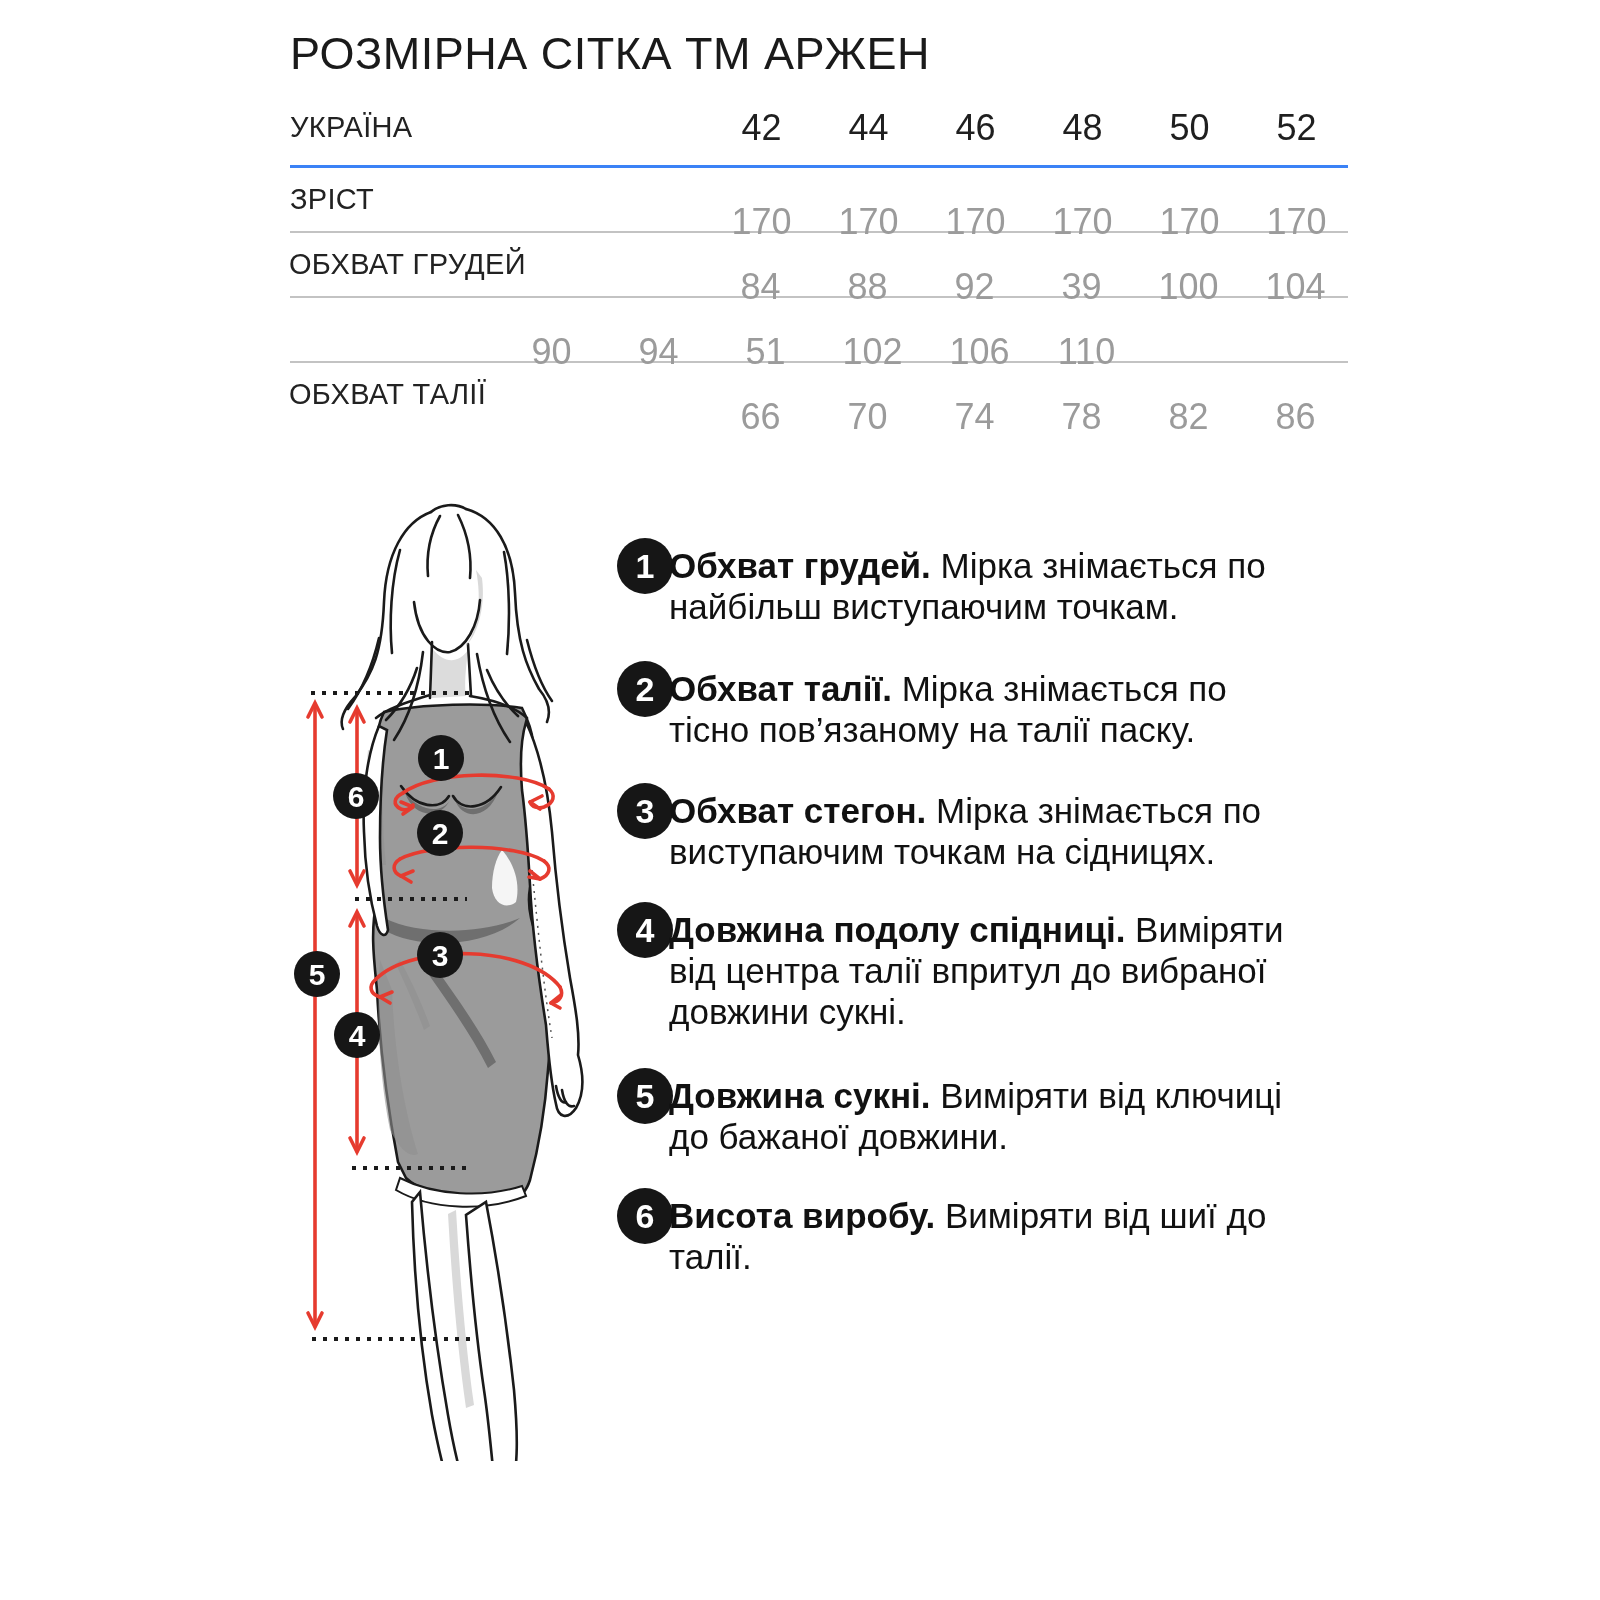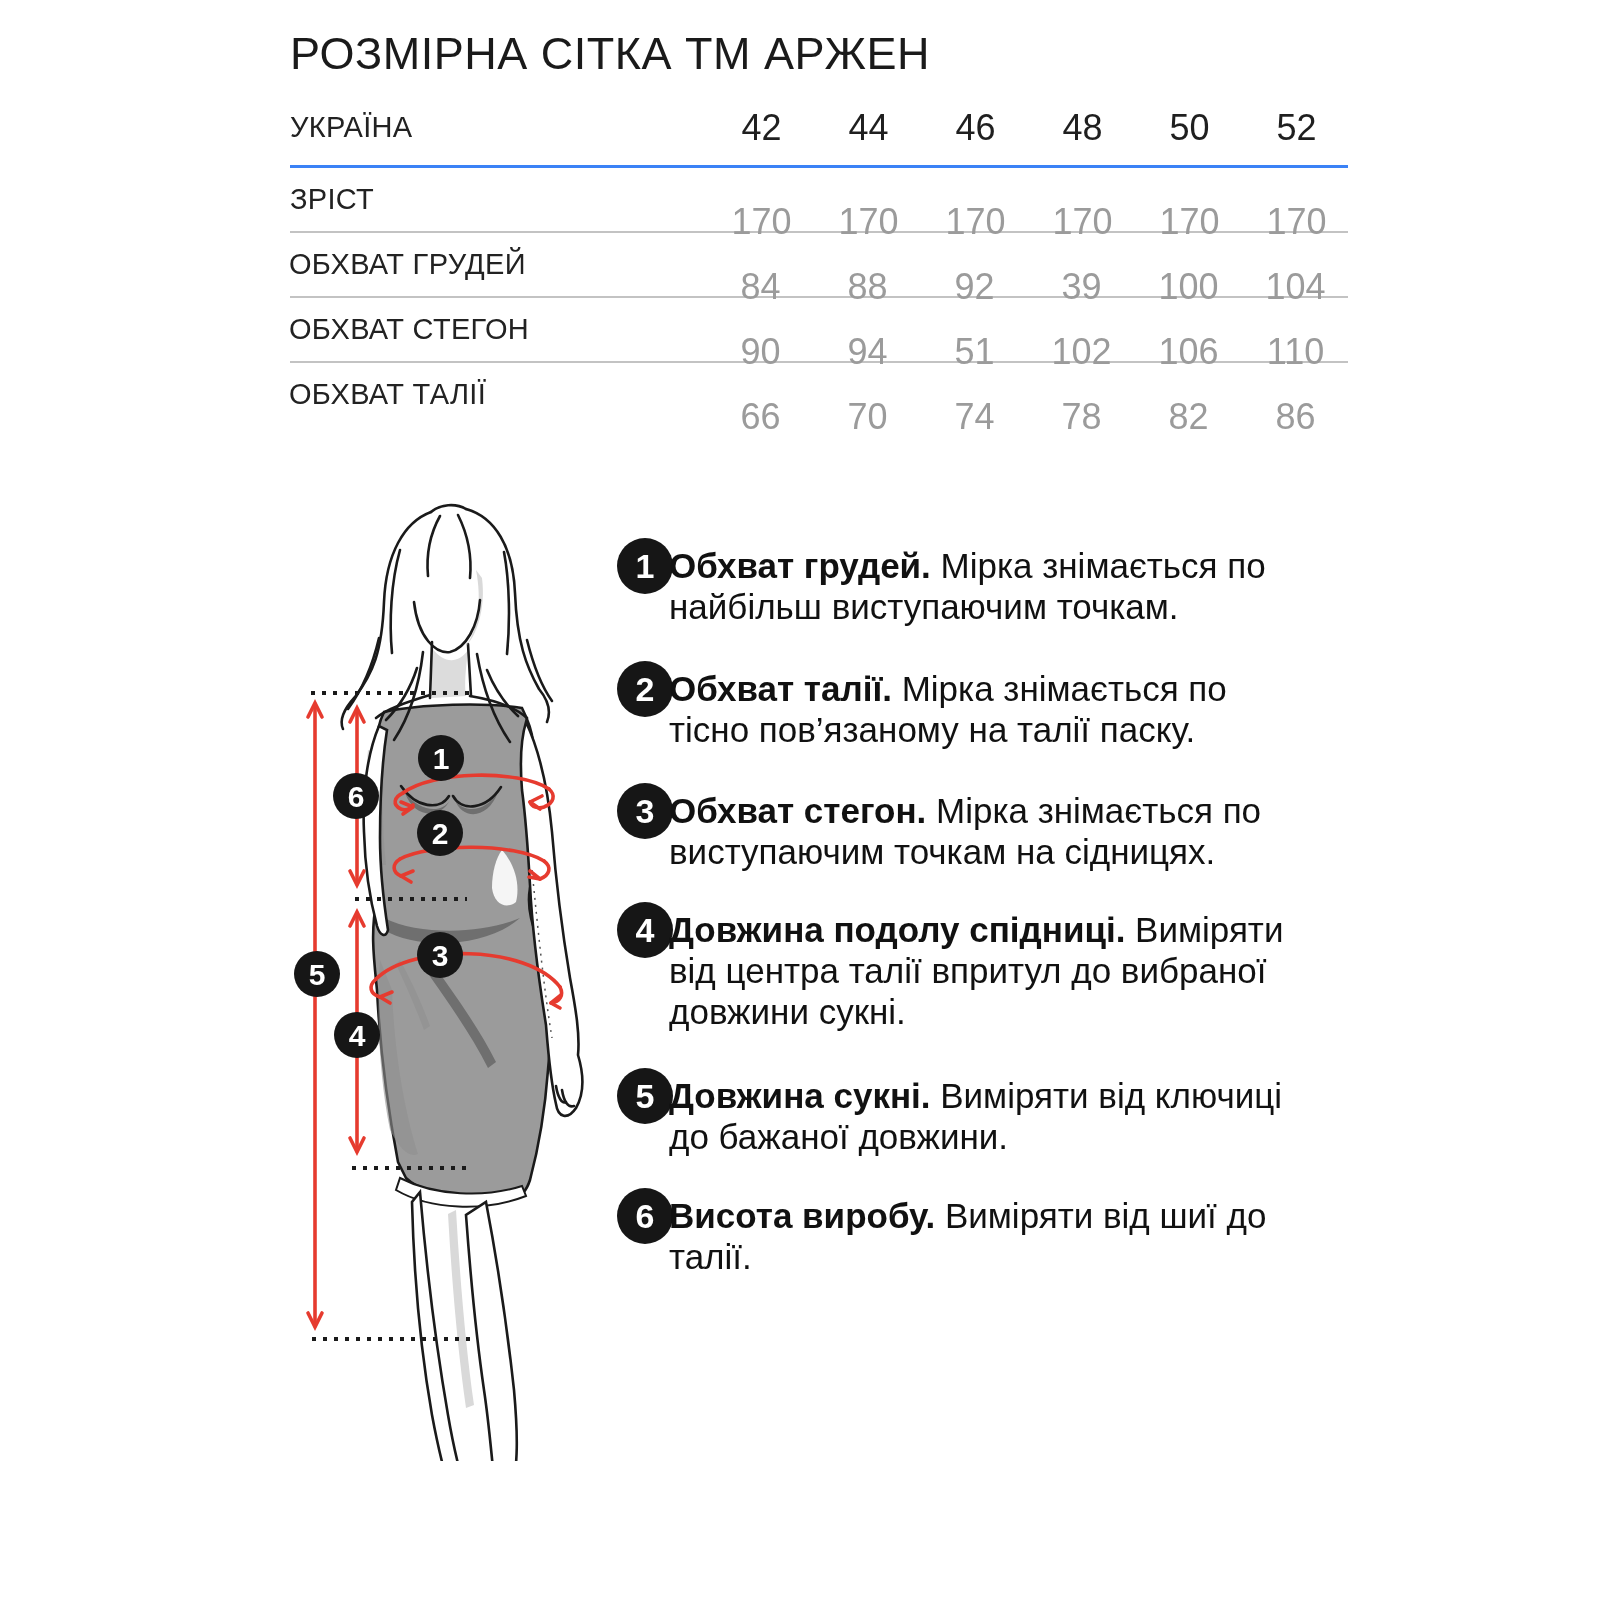--- a/index.html
+++ b/index.html
@@ -73,21 +73,20 @@
     <div class="trow drow thinline">
       <div class="tlabel">ОБХВАТ ГРУДЕЙ</div>
       <div class="tcell">84</div>
       <div class="tcell">88</div>
       <div class="tcell">92</div>
       <div class="tcell">39</div>
       <div class="tcell">100</div>
       <div class="tcell">104</div>
     </div>
     <div class="trow drow thinline">
-      <div class="tlabel">ОБХВАТ СТЕГОН</div>
       <div class="tcell">90</div>
       <div class="tcell">94</div>
       <div class="tcell">51</div>
       <div class="tcell">102</div>
       <div class="tcell">106</div>
       <div class="tcell">110</div>
     </div>
     <div class="trow drow thinline">
       <div class="tlabel">ОБХВАТ ТАЛІЇ</div>
       <div class="tcell">66</div>

